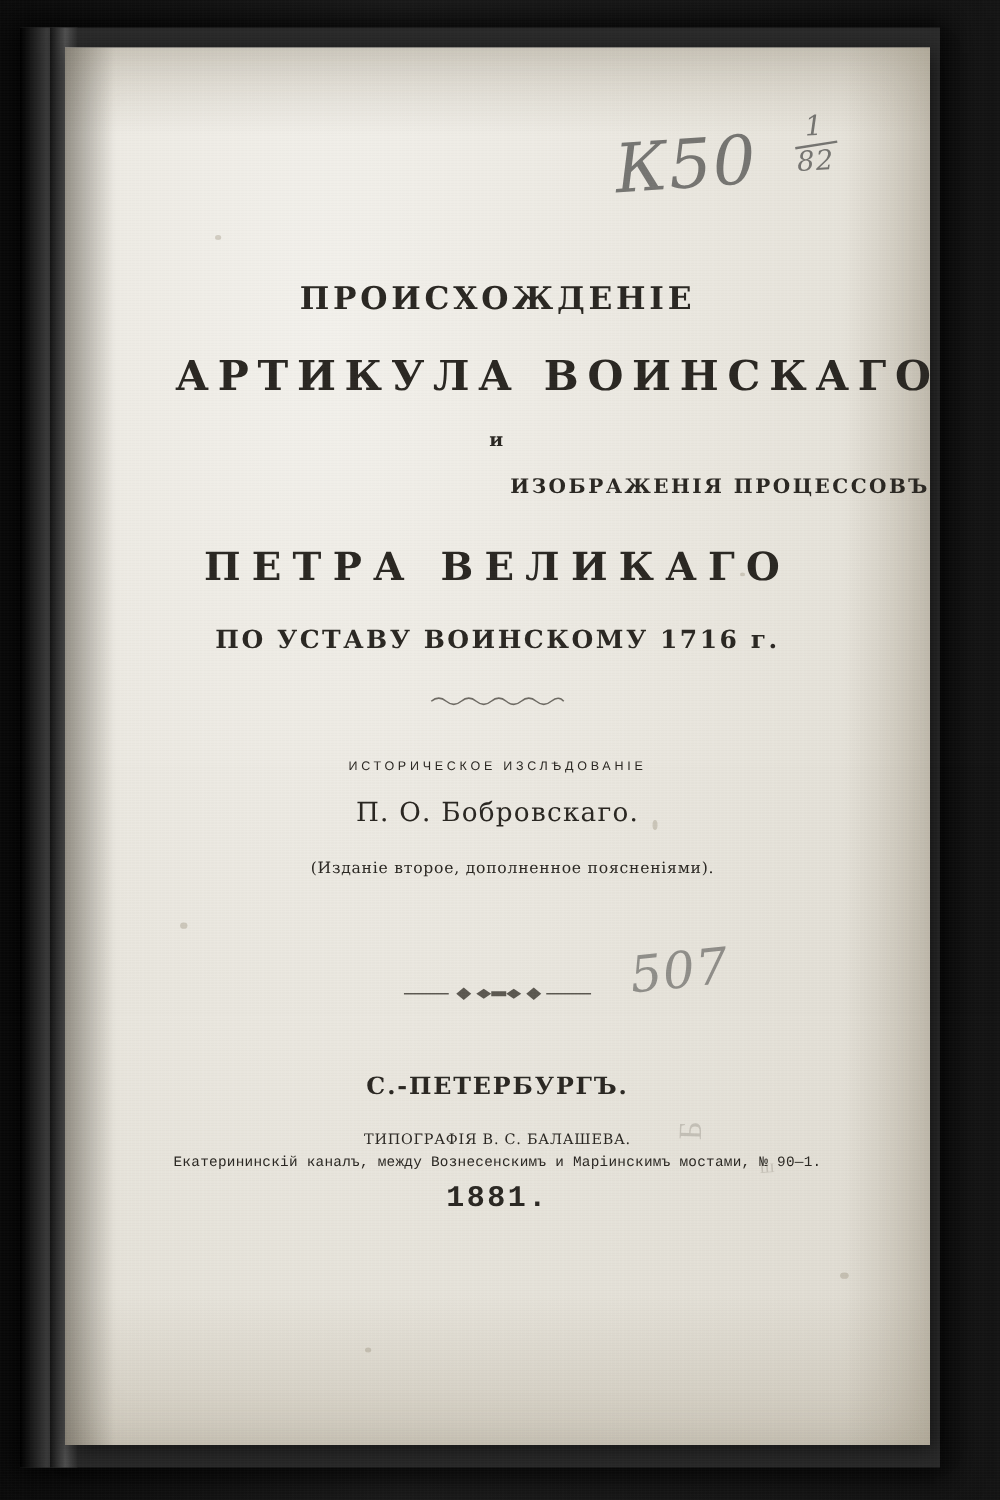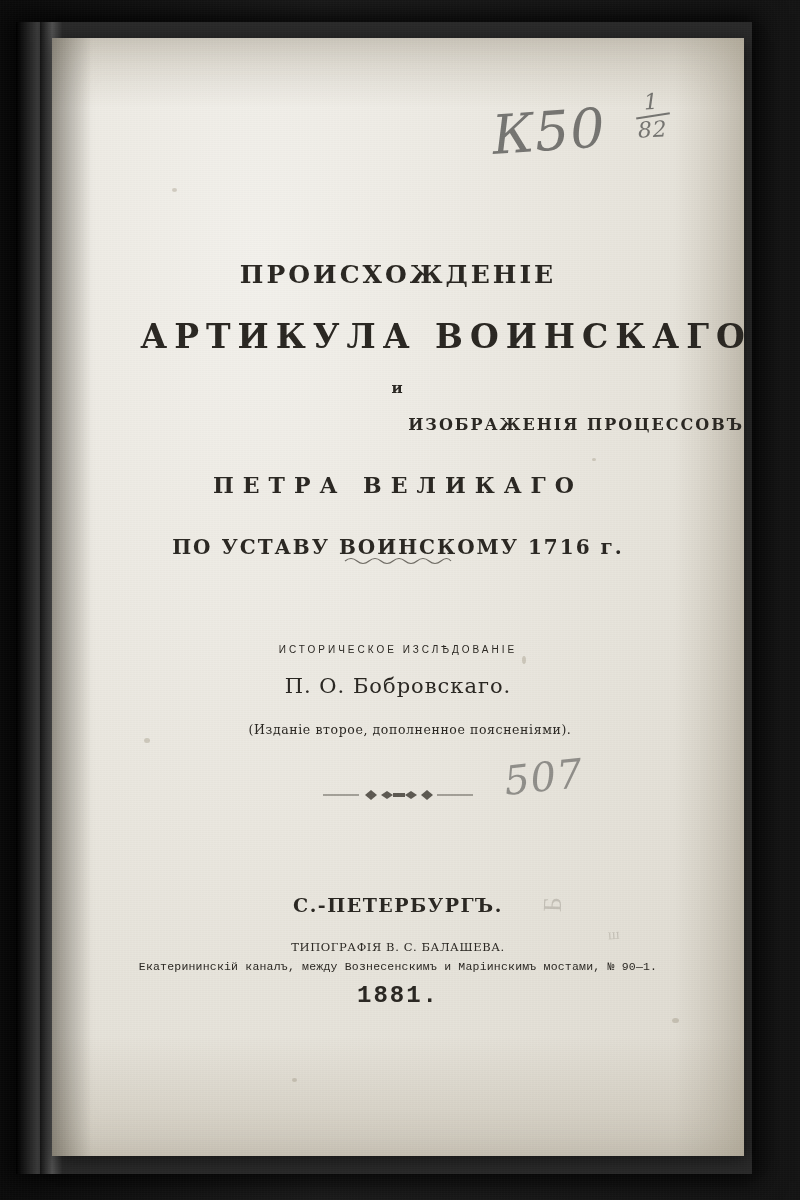--- a/index.html
+++ b/index.html
@@ -163,21 +163,21 @@
 
   
   .title-block {
     position: absolute;
     left: 0;
     top: 0;
     width: 692px;
     text-align: center;
     color: #2a2722;
   }
-  .t-line { display: block; white-space: nowrap; margin-top: 36px; }
+  .t-line { display: block; white-space: nowrap; }
 
   .l-origin {
     position: absolute; top: 186px; width: 100%;
     font-size: 25px; letter-spacing: 3px; font-weight: 700;
     font-family: "DejaVu Serif", serif;
   }
   .l-artikul {
     position: absolute; top: 243px; width: 100%;
     font-size: 33px; letter-spacing: 7px; font-weight: 700;
     font-family: "DejaVu Serif", serif;
@@ -189,21 +189,21 @@
     font-family: "DejaVu Serif", serif;
   }
   .l-izobr {
     position: absolute; top: 341px; width: 100%;
     font-size: 16px; letter-spacing: 2px; font-weight: 700;
     font-family: "DejaVu Serif", serif;
     text-align: right;
   }
   .l-petra {
     position: absolute; top: 398px; width: 100%;
-    font-size: 22px; letter-spacing: 9px; font-weight: 700;
+    font-size: 31px; letter-spacing: 9px; font-weight: 700;
     font-family: "DejaVu Serif", serif;
   }
   .l-ustav {
     position: absolute; top: 461px; width: 100%;
     font-size: 20px; letter-spacing: 2px; font-weight: 700;
     font-family: "DejaVu Serif", serif;
   }
 
   .rule-wave {
     position: absolute; top: 516px; left: 50%;

